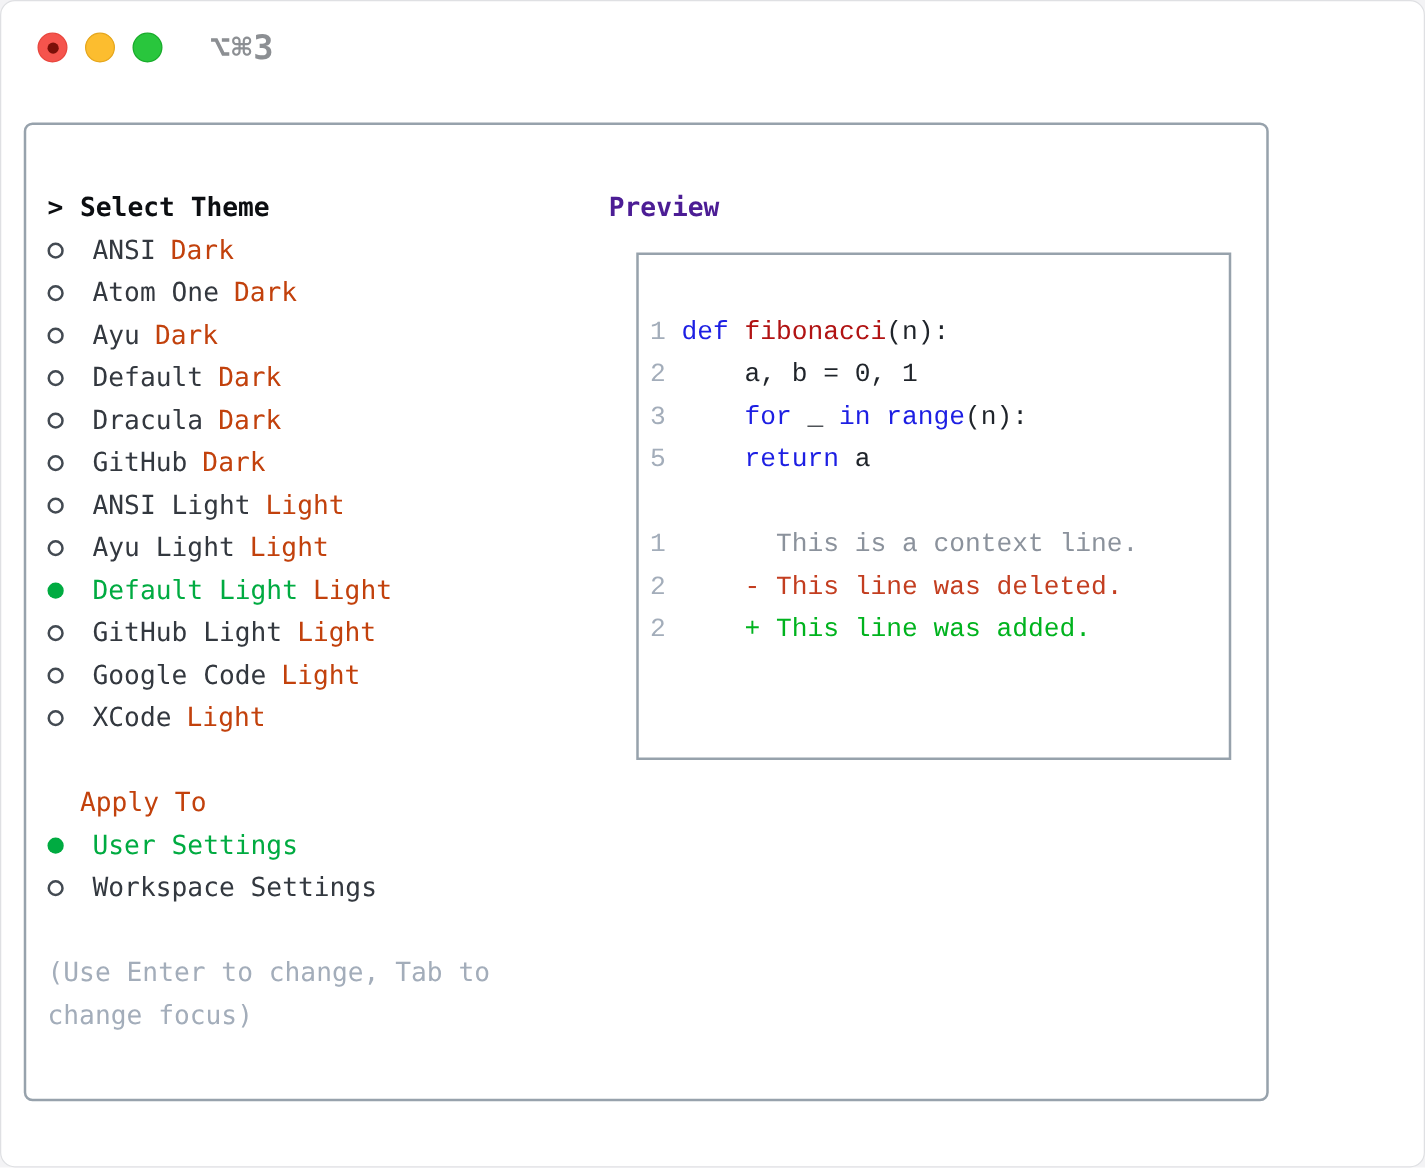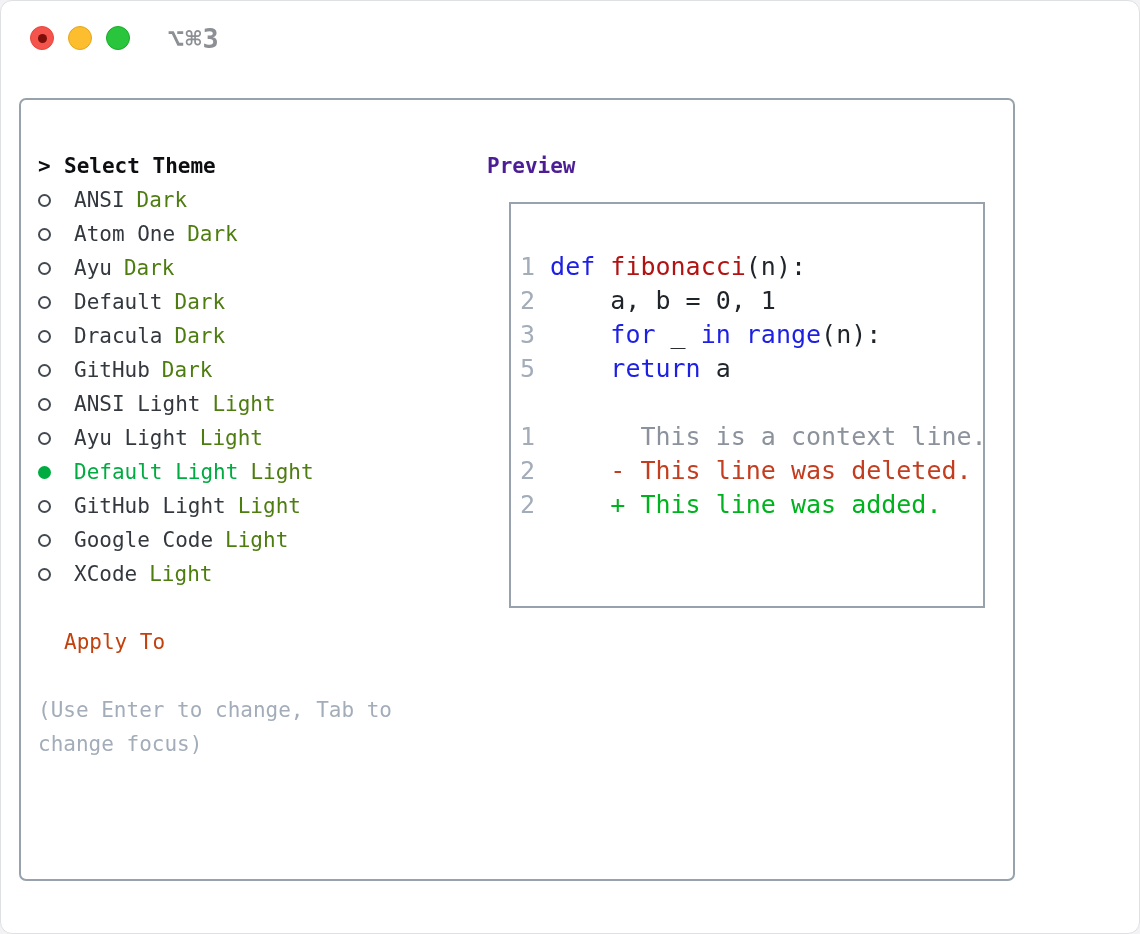--- a/index.html
+++ b/index.html
@@ -43,38 +43,38 @@
   .gutter { width:26px; flex:0 0 26px; display:flex; align-items:center; }
   .bullet {
     width:13px; height:13px; border-radius:50%;
     border:2px solid #434a52; box-sizing:border-box;
   }
   .bullet.filled { border:none; background:#00ab41; }
   .caret { color:#0c0e11; font-weight:700; }
   .header-label { color:#0c0e11; font-weight:700;text-align:center; }
   .apply-label { color:#c2410c; }
   .name { color:#33383f; white-space:pre;margin-left:10px; }
-  .tag { color:#4d7c0f; margin-left:12px; white-space:pre; }
+  .tag { color:#c2410c; margin-left:12px; white-space:pre; }
   .theme-row.selected .name { color:#00ab41; }
   .apply-row.selected .name { color:#00ab41; }
   .spacer { height:34px; }
   .hint { width:410px; font-size:21px; line-height:34px; color:#a3adba; }
   
   .preview-title {
     position:absolute; left:466px; top:49px;
     height:34px; line-height:34px;
     font-size:21px; font-weight:700; color:#4c1d95;
   }
   .preview-box {
     position:absolute; left:488px; top:102px;
     width:476px; height:406px; box-sizing:border-box;
     border:2px solid #97a2ac; background:#ffffff;
     padding:46px 0 0 9px; overflow:hidden;
   }
-  .code-line { white-space:pre; font-size:25px; line-height:34px; height:34px; }
+  .code-line { white-space:pre; font-size:21px; line-height:34px; height:34px;font-family:Liberation Mono, monospace; }
   .tok-num   { color:#a3adba; }
   .tok-kw    { color:#1d1fe3; }
   .tok-fn    { color:#b11313; }
   .tok-plain { color:#1f242a; }
   .tok-ctx   { color:#8b929c; }
   .tok-del   { color:#c33e20; }
   .tok-add   { color:#00b31e; }
 </style>
 </head>
 <body>
@@ -189,20 +189,34 @@
           </div>
         </div>
 
       <div class="spacer"></div>
 
       <div class="row">
         <span class="gutter"></span>
         <span class="apply-label">Apply To</span>
       </div>
 
+      <div id="apply-list">
+          <div class="row apply-row selected">
+            <span class="gutter">
+              <span class="bullet filled"></span>
+            </span>
+            <span class="name">User Settings</span>
+          </div>
+          <div class="row apply-row">
+            <span class="gutter">
+              <span class="bullet"></span>
+            </span>
+            <span class="name">Workspace Settings</span>
+          </div>
+        </div>
 
       <div class="spacer"></div>
 
       <div class="hint">(Use Enter to change, Tab to change focus)</div>
     </div>
 
     <div class="preview-title">Preview</div>
 
     <div class="preview-box">
       <div id="code">

